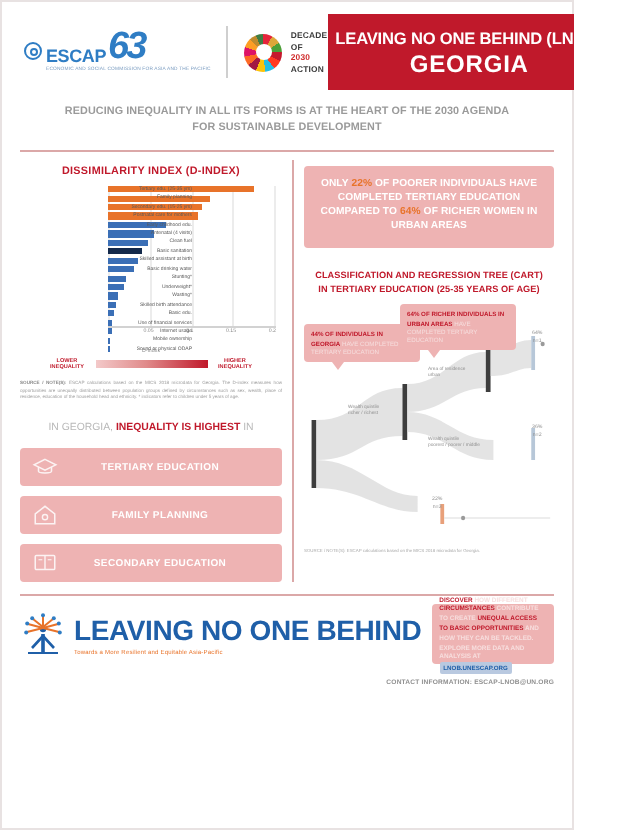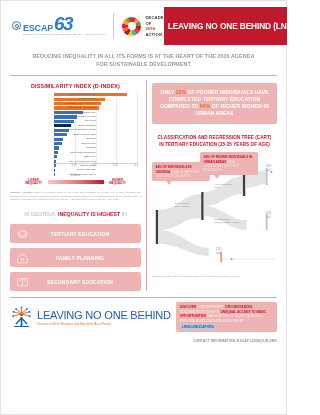--- a/index.html
+++ b/index.html
@@ -127,21 +127,21 @@
 
   .tree-src { font-size: 2.2px; color: #a8a8a8; line-height: 1.45; margin-top: 1px; }
 
   
   .foot-rule { height: 1px; background: #dba8a8; margin: 6px 9px 0 9px; }
   .footer { display: flex; align-items: center; gap: 5px; margin: 4px 9px 0 9px;
             height: 30px; }
   .lnob-logo { flex: 0 0 118px; display: flex; align-items: center; gap: 3px; height: 100%; }
   .tree-icon { width: 24px; height: 24px; position: relative; flex: 0 0 24px; }
   .lnob-words { display: flex; flex-direction: column; justify-content: center; }
-  .lnob-main { font-size: 11px; font-weight: normal; color: #1f5fa8; letter-spacing: -.2px;
+  .lnob-main { font-size: 14px; font-weight: bold; color: #1f5fa8; letter-spacing: -.2px;
                white-space: nowrap; }
   .lnob-sub { font-size: 3px; color: #e8732a; letter-spacing: .1px; white-space: nowrap;
               margin-top: .5px; }
   .foot-box { flex: 1; background: #eeb3b3; border-radius: 2px; padding: 3px 4px;
               height: 100%; display: flex; flex-direction: column; justify-content: center; }
   .foot-txt { font-size: 3.2px; line-height: 1.5; color: #f7dede; font-weight: bold; }
   .foot-txt .fw { color: #c0192b; }
   .foot-link { display: inline-block; background: #b9c9e0; color: #1f5fa8; font-size: 3.1px;
                padding: .5px 2px; border-radius: 1px; font-weight: bold; }
   .contact { text-align: right; font-size: 3.3px; font-weight: bold; color: #8f8f8f;
@@ -168,20 +168,21 @@
       <div class="sdg-wheel"></div>
       <div class="sdg-txt">
         <span class="sdg-line">DECADE</span>
         <span class="sdg-line">OF</span>
         <span class="sdg-line num">2030</span>
         <span class="sdg-line">ACTION</span>
       </div>
     </div>
     <div class="titlebox">
       <div class="t-lnob">LEAVING NO ONE BEHIND (LNOB)</div>
+      <div class="t-country">GEORGIA</div>
     </div>
   </div>
 
   <div class="subtitle">REDUCING INEQUALITY IN ALL ITS FORMS IS AT THE HEART OF THE 2030 AGENDA FOR SUSTAINABLE DEVELOPMENT</div>
   <div class="hrule"></div>
 
   <div class="body">
 
     <div class="col-left">
       <div class="chart-title">DISSIMILARITY INDEX (D-INDEX)</div>

